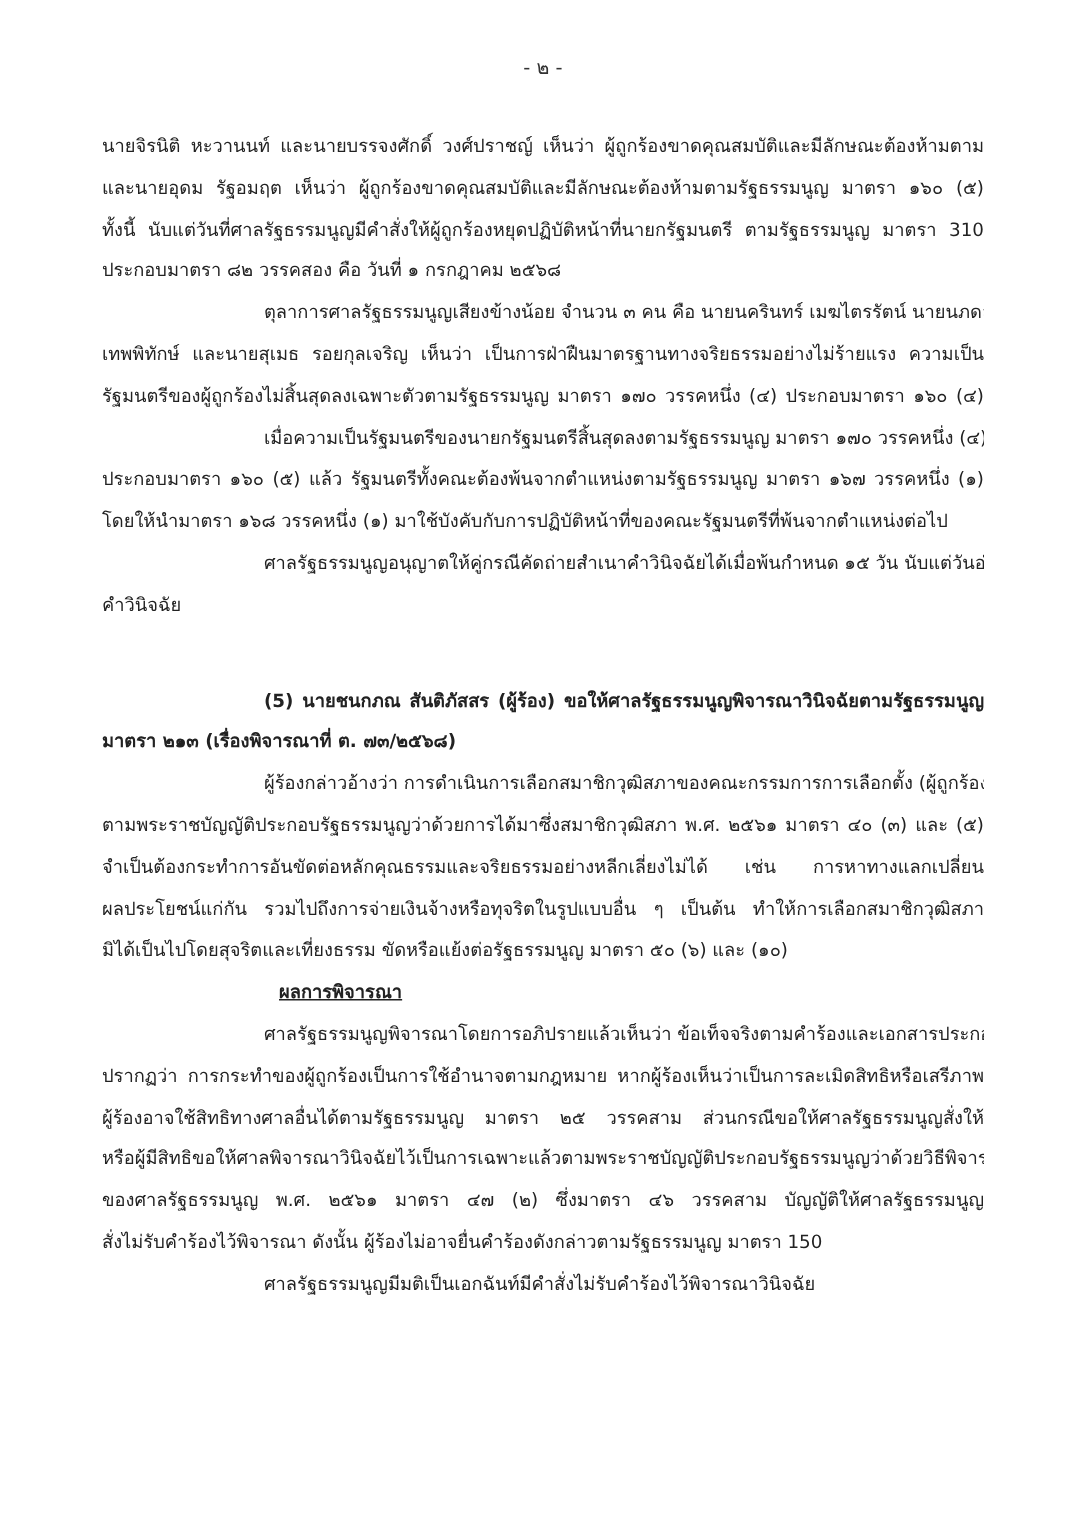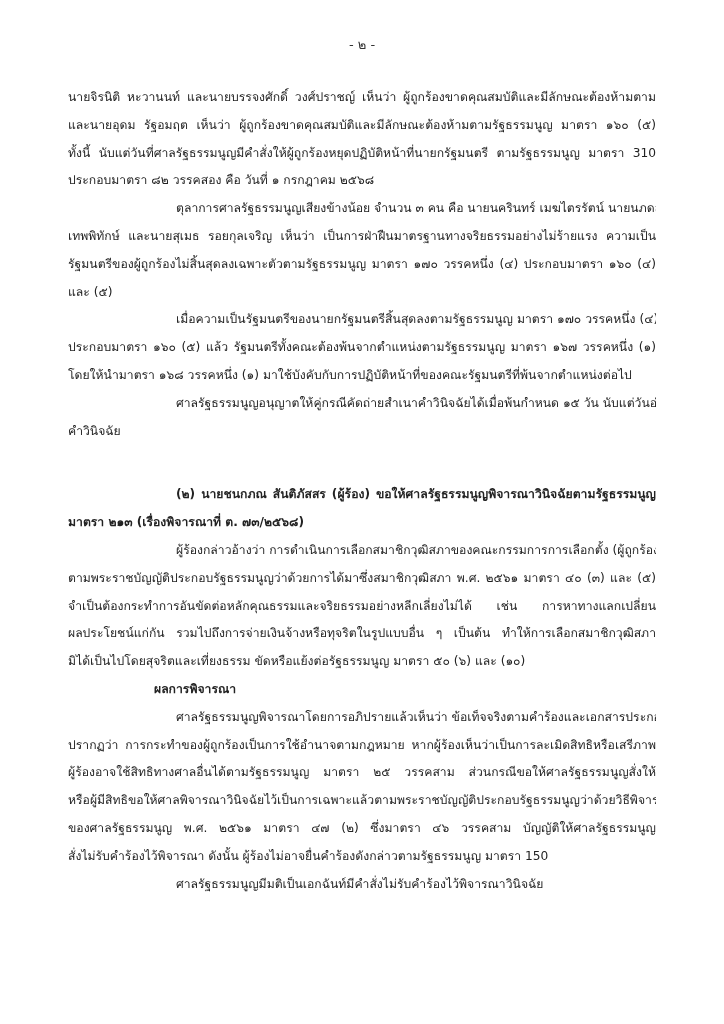--- a/index.html
+++ b/index.html
@@ -17,59 +17,58 @@
   }
   .line {
     height: 27.8px; line-height: 27.8px; font-size: 12.2px;
     white-space: nowrap; text-align: justify; text-align-last: justify;
     overflow: hidden;
   }
   .line.last { text-align-last: left; }
   .line.indent { padding-left: 108px; }
   .line.bold { font-weight: bold; }
   .line.underline-label { padding-left: 86px; text-align-last: left; }
-  .line.underline-label span { font-weight: bold; }
+  .line.underline-label span { text-decoration: underline; font-weight: bold; margin-left: 32px; }
   .gap-lg { height: 36px; }
 </style>
 </head>
 <body>
 
 <div class="page-number">- ๒ -</div>
 
 <div class="content">
 
   <div>
     <div class="line">นายจิรนิติ หะวานนท์ และนายบรรจงศักดิ์ วงศ์ปราชญ์ เห็นว่า ผู้ถูกร้องขาดคุณสมบัติและมีลักษณะต้องห้ามตาม</div>
     <div class="line">และนายอุดม รัฐอมฤต เห็นว่า ผู้ถูกร้องขาดคุณสมบัติและมีลักษณะต้องห้ามตามรัฐธรรมนูญ มาตรา ๑๖๐ (๕)</div>
     <div class="line">ทั้งนี้ นับแต่วันที่ศาลรัฐธรรมนูญมีคำสั่งให้ผู้ถูกร้องหยุดปฏิบัติหน้าที่นายกรัฐมนตรี ตามรัฐธรรมนูญ มาตรา 310</div>
     <div class="line last">ประกอบมาตรา ๘๒ วรรคสอง คือ วันที่ ๑ กรกฎาคม ๒๕๖๘</div>
   </div>
 
   <div>
     <div class="line indent">ตุลาการศาลรัฐธรรมนูญเสียงข้างน้อย จำนวน ๓ คน คือ นายนครินทร์ เมฆไตรรัตน์ นายนภดล</div>
     <div class="line">เทพพิทักษ์ และนายสุเมธ รอยกุลเจริญ เห็นว่า เป็นการฝ่าฝืนมาตรฐานทางจริยธรรมอย่างไม่ร้ายแรง ความเป็น</div>
     <div class="line">รัฐมนตรีของผู้ถูกร้องไม่สิ้นสุดลงเฉพาะตัวตามรัฐธรรมนูญ มาตรา ๑๗๐ วรรคหนึ่ง (๔) ประกอบมาตรา ๑๖๐ (๔)</div>
-    <div class="line last">และ (๕)</div>
   </div>
 
   <div>
     <div class="line indent">เมื่อความเป็นรัฐมนตรีของนายกรัฐมนตรีสิ้นสุดลงตามรัฐธรรมนูญ มาตรา ๑๗๐ วรรคหนึ่ง (๔)</div>
     <div class="line">ประกอบมาตรา ๑๖๐ (๕) แล้ว รัฐมนตรีทั้งคณะต้องพ้นจากตำแหน่งตามรัฐธรรมนูญ มาตรา ๑๖๗ วรรคหนึ่ง (๑)</div>
     <div class="line last">โดยให้นำมาตรา ๑๖๘ วรรคหนึ่ง (๑) มาใช้บังคับกับการปฏิบัติหน้าที่ของคณะรัฐมนตรีที่พ้นจากตำแหน่งต่อไป</div>
   </div>
 
   <div>
     <div class="line indent">ศาลรัฐธรรมนูญอนุญาตให้คู่กรณีคัดถ่ายสำเนาคำวินิจฉัยได้เมื่อพ้นกำหนด ๑๕ วัน นับแต่วันอ่าน</div>
     <div class="line last">คำวินิจฉัย</div>
   </div>
 
   <div class="gap-lg"></div>
 
   <div>
-    <div class="line indent bold">(๒) นายชนกภณ สันติภัสสร (ผู้ร้อง) ขอให้ศาลรัฐธรรมนูญพิจารณาวินิจฉัยตามรัฐธรรมนูญ</div>
+    <div class="line indent bold">(5) นายชนกภณ สันติภัสสร (ผู้ร้อง) ขอให้ศาลรัฐธรรมนูญพิจารณาวินิจฉัยตามรัฐธรรมนูญ</div>
     <div class="line last bold">มาตรา ๒๑๓ (เรื่องพิจารณาที่ ต. ๗๓/๒๕๖๘)</div>
   </div>
 
   <div>
     <div class="line indent">ผู้ร้องกล่าวอ้างว่า การดำเนินการเลือกสมาชิกวุฒิสภาของคณะกรรมการการเลือกตั้ง (ผู้ถูกร้อง)</div>
     <div class="line">ตามพระราชบัญญัติประกอบรัฐธรรมนูญว่าด้วยการได้มาซึ่งสมาชิกวุฒิสภา พ.ศ. ๒๕๖๑ มาตรา ๔๐ (๓) และ (๕)</div>
     <div class="line">จำเป็นต้องกระทำการอันขัดต่อหลักคุณธรรมและจริยธรรมอย่างหลีกเลี่ยงไม่ได้ เช่น การหาทางแลกเปลี่ยน</div>
     <div class="line">ผลประโยชน์แก่กัน รวมไปถึงการจ่ายเงินจ้างหรือทุจริตในรูปแบบอื่น ๆ เป็นต้น ทำให้การเลือกสมาชิกวุฒิสภา</div>
     <div class="line last">มิได้เป็นไปโดยสุจริตและเที่ยงธรรม ขัดหรือแย้งต่อรัฐธรรมนูญ มาตรา ๕๐ (๖) และ (๑๐)</div>
   </div>

